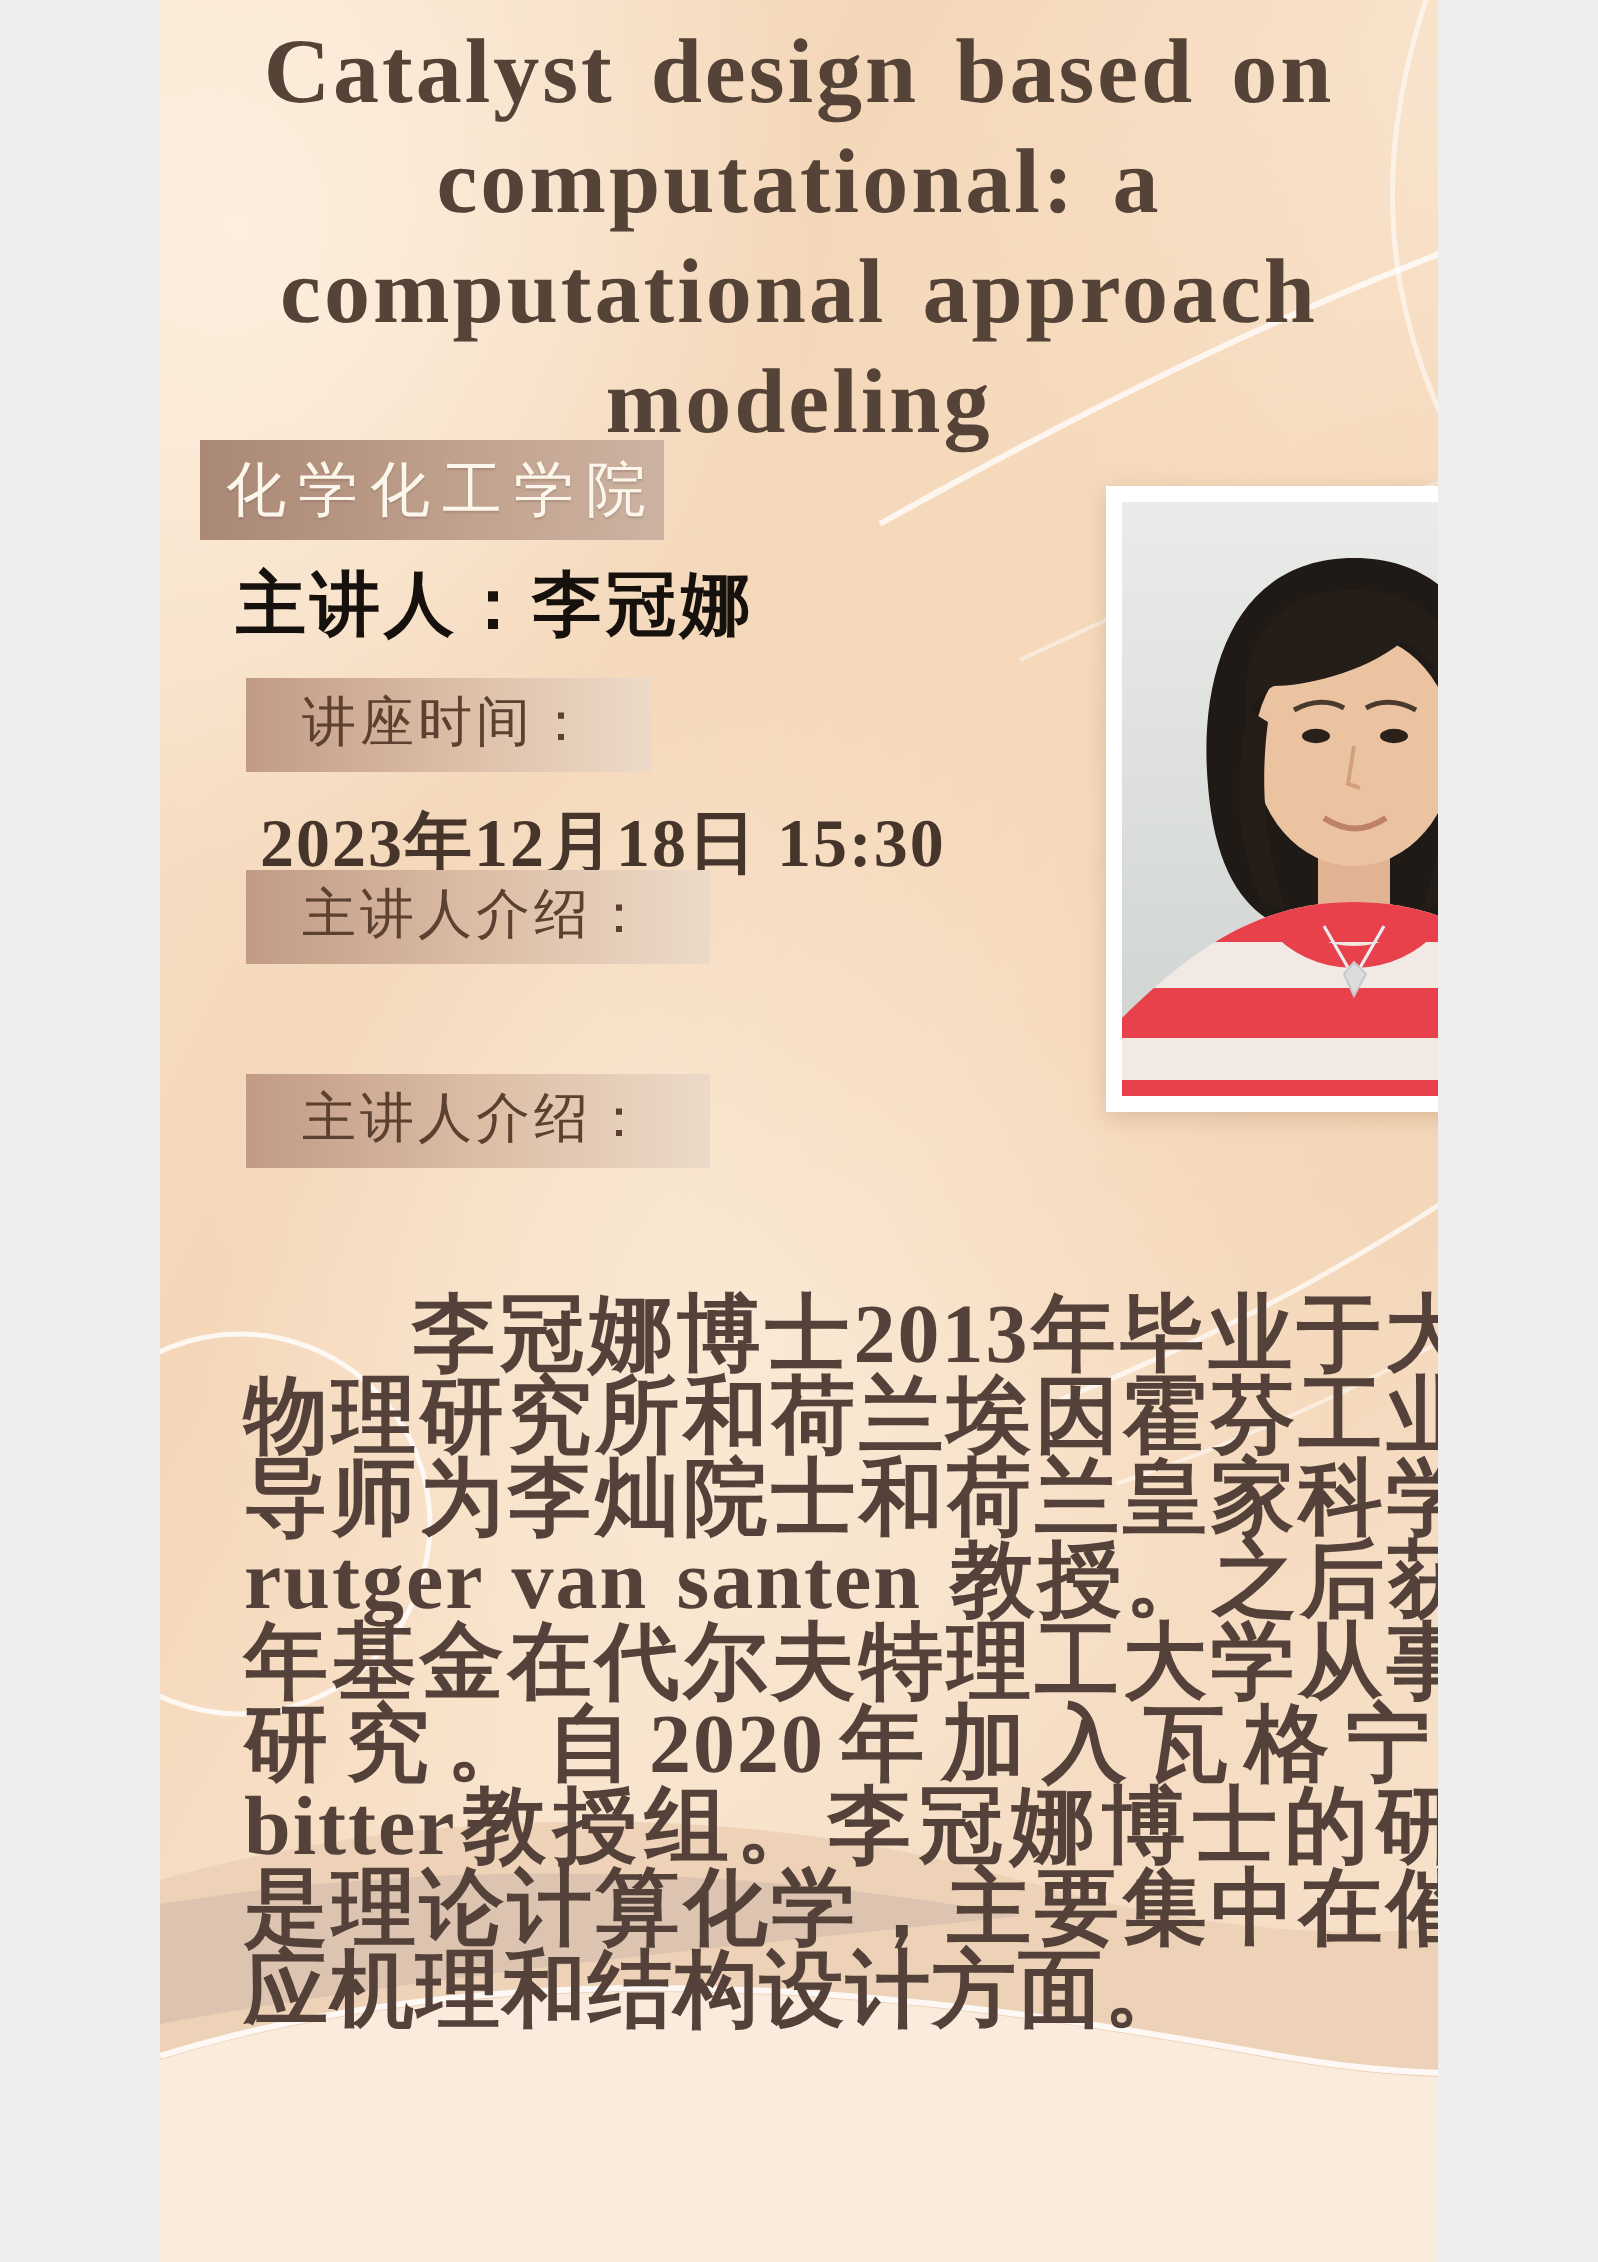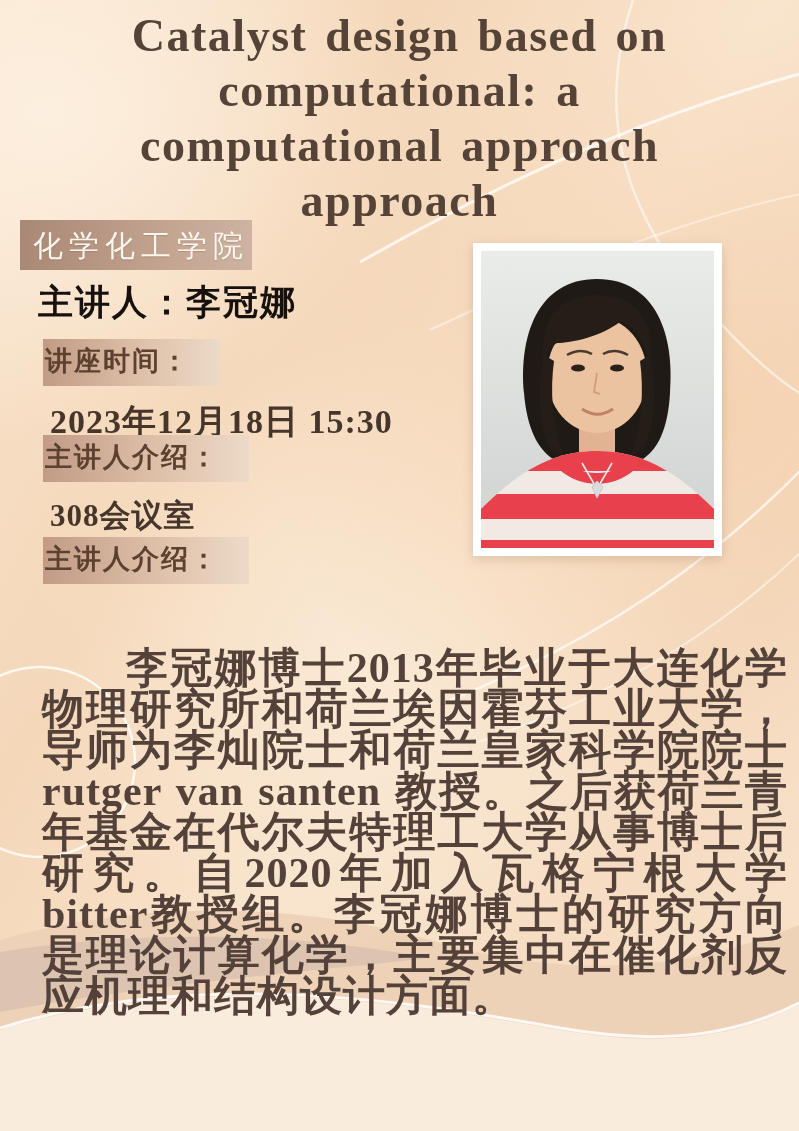--- a/index.html
+++ b/index.html
@@ -1,17 +1,17 @@
 <!DOCTYPE html>
 <html><head>
 <meta charset="utf-8">
 <style>
   html,body{margin:0;padding:0;background:#eee;}
   .poster{
-    position:relative;width:799px;height:1131px;overflow:hidden;margin:0 auto;
+    position:relative;width:639px;height:1131px;overflow:hidden;margin:0 auto;
     font-family:"Liberation Serif","DejaVu Serif",serif;
     background:
       radial-gradient(90% 55% at 88% 36%, rgba(242,200,160,0.55), rgba(242,200,160,0) 62%),
       radial-gradient(70% 45% at 6% 10%, rgba(253,240,224,0.95), rgba(253,240,224,0) 65%),
       radial-gradient(60% 40% at 45% 58%, rgba(250,234,214,0.8), rgba(250,234,214,0) 70%),
       linear-gradient(118deg,#f9e5cf 0%,#f4d7b9 30%,#f9e4cd 55%,#f5dcc2 78%,#f8e3cc 100%);
   }
   .decor{position:absolute;left:0;top:0;width:799px;height:1131px;pointer-events:none;}
   .title{
     position:absolute;top:8px;left:0;width:100%;text-align:center;
@@ -24,22 +24,22 @@
     color:#fdf6ec;font-size:30px;line-height:52px;padding-left:13px;letter-spacing:6px;
     text-shadow:0 1px 1px rgba(120,90,70,.3);
   }
   .speaker{
     position:absolute;left:38px;top:279px;font-size:35px;font-weight:bold;
     color:#17110d;letter-spacing:2px;text-align:right;
   }
   .strip{
     position:absolute;left:43px;display:inline-block;
     background:linear-gradient(90deg,#c19b86 0%,#dec0a9 55%,#ecdac8 100%);
-    color:#5d4130;font-size:27px;font-weight:bold;letter-spacing:2px;
-    padding:4px 30px 7px 2px;
+    color:#5d4130;font-size:27px;font-weight:normal;letter-spacing:2px;
+    padding:4px 30px 7px 28px;
   }
   .strip-time{top:339px;}
   .strip-location{top:435px;}
   .strip-intro{top:537px;}
   .value{position:absolute;left:50px;font-weight:bold;color:#46352b;letter-spacing:1px;margin-top:15px;}
   .value-time{top:384px;font-size:34px;}
   .value-location{top:480px;font-size:31px;}
   .photo-frame{
     position:absolute;left:473px;top:243px;width:249px;height:313px;box-sizing:border-box;
     background:#ffffff;padding:8px;box-shadow:0 3px 10px rgba(150,110,80,.28);
@@ -74,32 +74,31 @@
       <path d="M0 952 C 150 928 300 934 430 958 C 300 972 140 986 0 1012 Z" fill="rgba(205,184,172,0.55)"></path>
       <path d="M0 1030 C 200 968 420 1005 560 1030 C 670 1049 740 1035 799 1005 L799 1131 L0 1131 Z" fill="#f9ecdc"></path>
       <path d="M0 1028 C 200 966 420 1003 560 1028 C 670 1047 740 1033 799 1003" stroke="rgba(255,255,255,0.85)" stroke-width="3" fill="none"></path>
     </g>
   </svg>
 
   <div class="title">
     <div>Catalyst design based on</div>
     <div>computational: a</div>
     <div>computational approach</div>
-    <div>approach</div>
+    <div>modeling</div>
   </div>
 
   <div class="badge">化学化工学院</div>
 
   <div class="speaker">主讲人：李冠娜</div>
 
   <div class="strip strip-time">讲座时间：</div>
   <div class="value value-time">2023年12月18日 15:30</div>
 
   <div class="strip strip-location">主讲人介绍：</div>
-  <div class="value value-location">308会议室</div>
 
   <div class="strip strip-intro">主讲人介绍：</div>
 
   <div class="photo-frame">
     <svg viewBox="0 0 233 297" aria-hidden="true">
       <defs>
         <linearGradient id="pbg" x1="0" y1="0" x2="0" y2="1">
           <stop offset="0" stop-color="#eaece9"></stop>
           <stop offset="1" stop-color="#ced2d0"></stop>
         </linearGradient>

